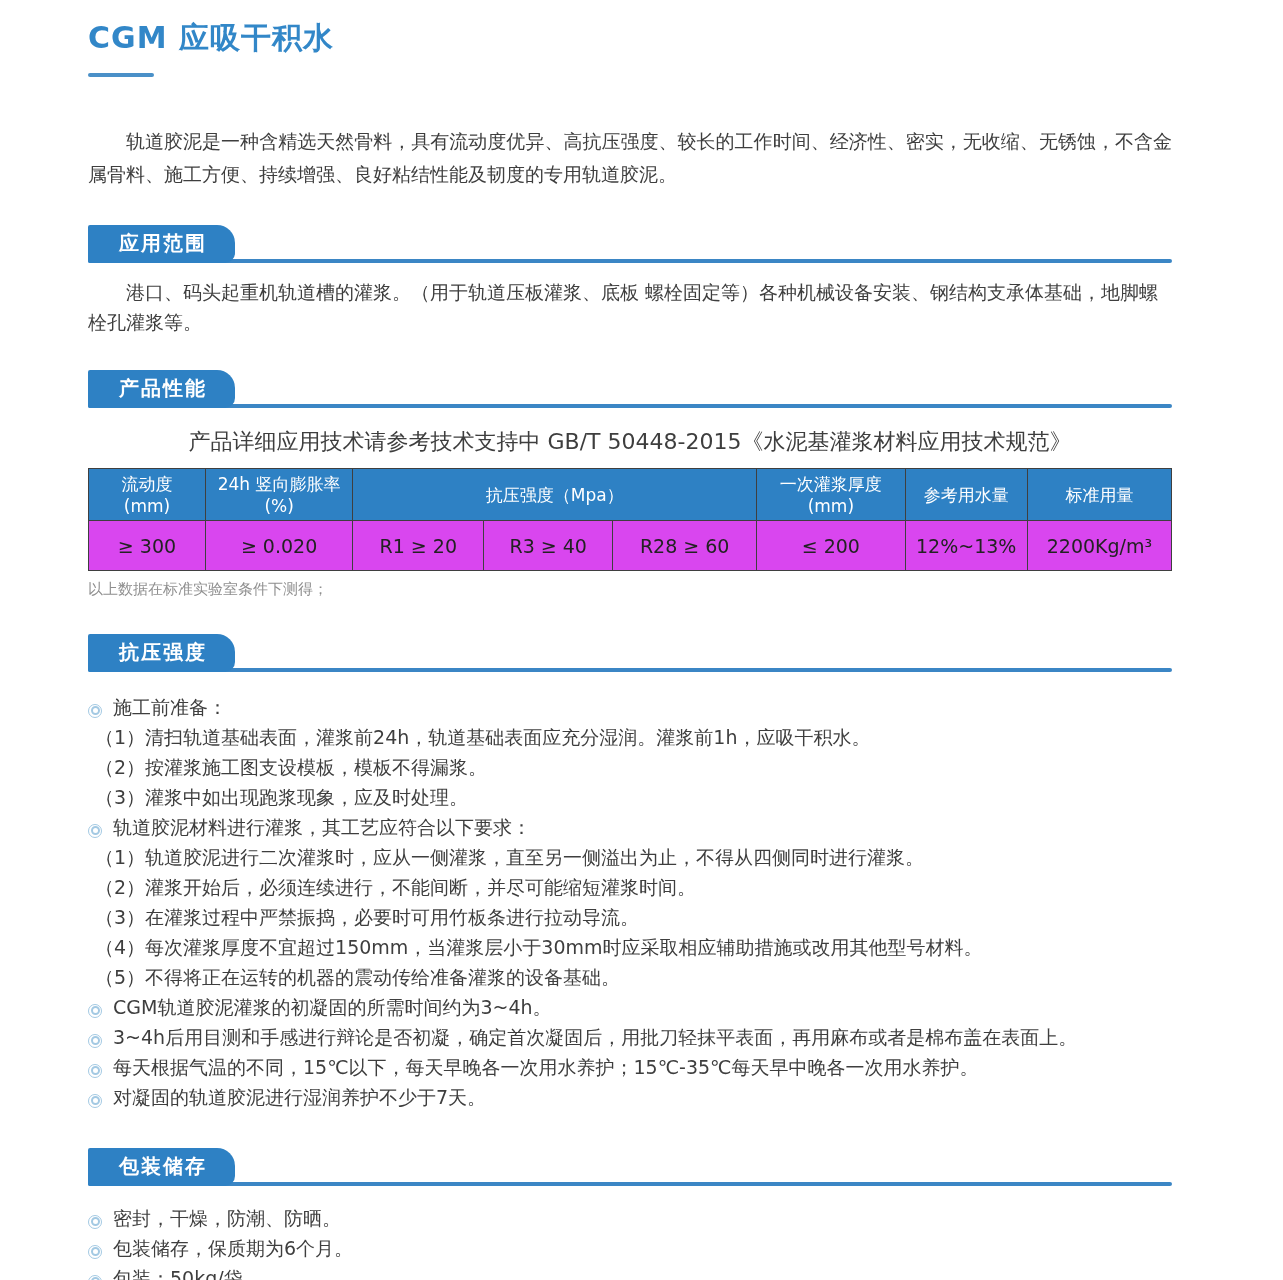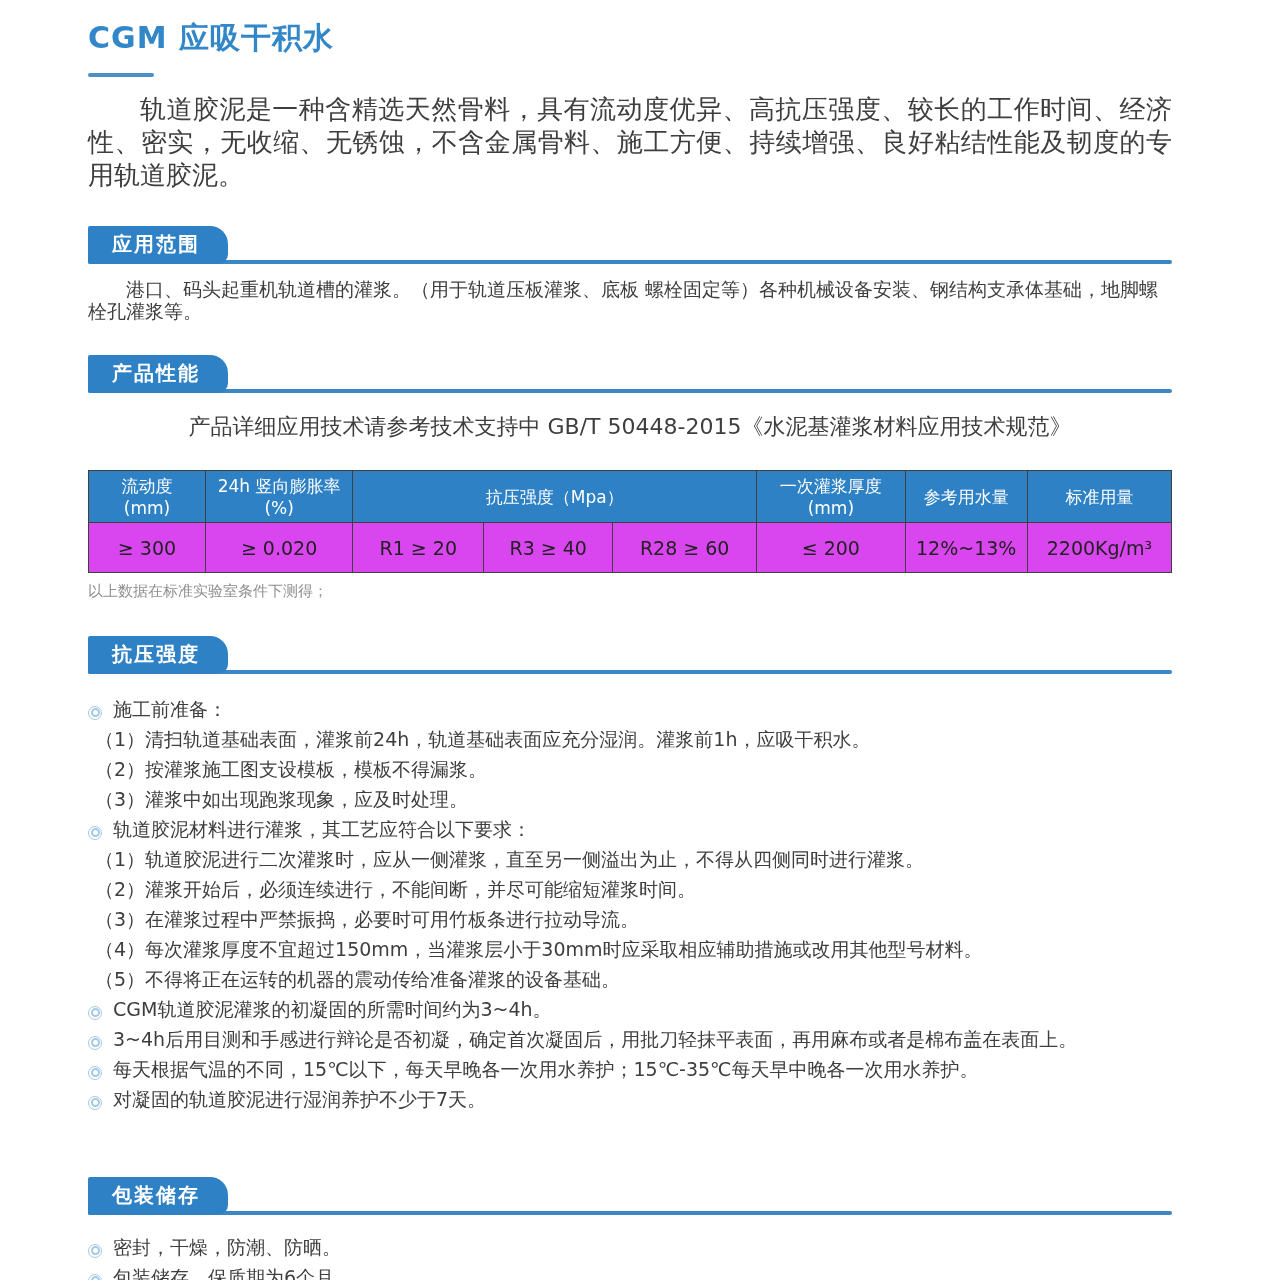--- a/index.html
+++ b/index.html
@@ -26,54 +26,54 @@
     color:var(--title-blue);
     font-size:30px;font-weight:bold;letter-spacing:1px;
   }
   .title-underline{
     width:66px;height:4px;background:#4A90C8;border-radius:2px;
     margin-top:14px;
   }
 
   
   .intro{
-    margin-top:16px;
-    font-size:26px;line-height:33px;color:var(--text-dark);
+    margin-top:48px;
+    font-size:19px;line-height:33px;color:var(--text-dark);
     text-indent:2em;text-align:justify;
   }
 
   
   .sec-head{position:relative;height:38px;}
   .sec-rule{
     position:absolute;left:0;right:0;bottom:0;height:4px;
     background:var(--rule-blue);border-radius:2px;
   }
   .sec-badge{
     position:relative;z-index:1;display:inline-block;
     background:var(--primary-blue);color:#fff;
     font-size:20px;font-weight:bold;letter-spacing:2px;
-    padding:0 28px 0 24px;height:38px;line-height:36px;
+    padding:0 28px 0 31px;height:38px;line-height:36px;
     border-radius:2px 18px 10px 2px;
   }
 
-  .body-text{font-size:19px;line-height:22px;color:var(--text-dark);}
+  .body-text{font-size:19px;line-height:30px;color:var(--text-dark);}
   .indent{text-indent:2em;}
 
   .m-app{margin-top:34px;}
   .app-text{margin-top:14px;}
 
   .m-perf{margin-top:33px;}
   .perf-note{
     margin-top:19px;text-align:center;
     font-size:22px;color:var(--text-dark);
   }
 
   
   table.spec{
-    width:100%;margin-top:28px;
+    width:100%;margin-top:11px;
     border-collapse:collapse;table-layout:fixed;
   }
   table.spec th,table.spec td{
     border:1px solid var(--table-border);
     text-align:center;vertical-align:middle;
   }
   table.spec th{
     background:var(--primary-blue);color:#fff;
     font-weight:normal;font-size:17px;line-height:22px;
     height:52px;padding:3px 2px;
@@ -98,21 +98,21 @@
     border:1.5px solid var(--bullet-blue);border-radius:50%;
     position:relative;margin:7px 9px 0 0;
   }
   .li .ring::after{
     content:"";position:absolute;inset:1.5px;
     border:2px solid var(--bullet-blue);border-radius:50%;
   }
   .li.numbered{padding-left:7px;}
   .li.bullet .li-text{padding-left:2px;}
 
-  .m-pack{margin-top:63px;}
+  .m-pack{margin-top:36px;}
   .pack-list{margin-top:17px;}
 </style>
 </head>
 <body>
 
 <div class="page">
 
   <h1 class="doc-title">CGM 应吸干积水</h1>
   <div class="title-underline"></div>
 

